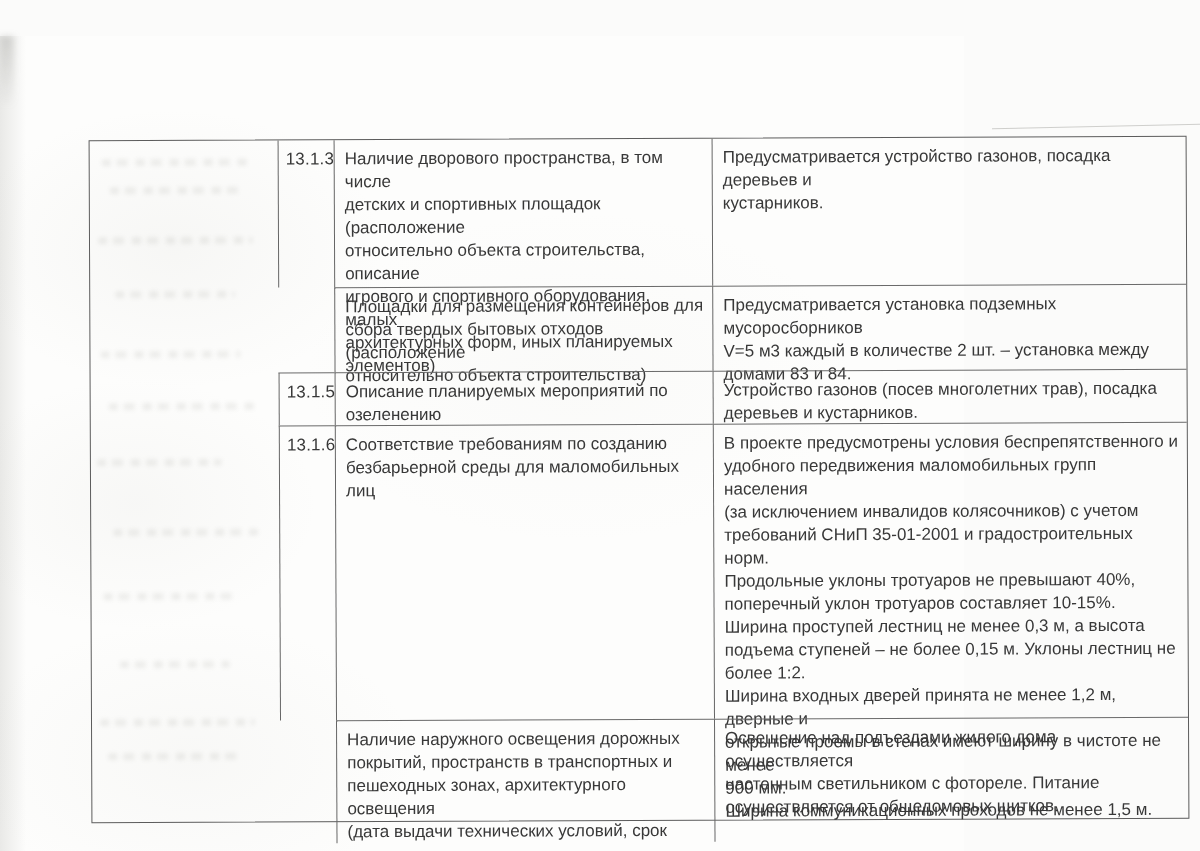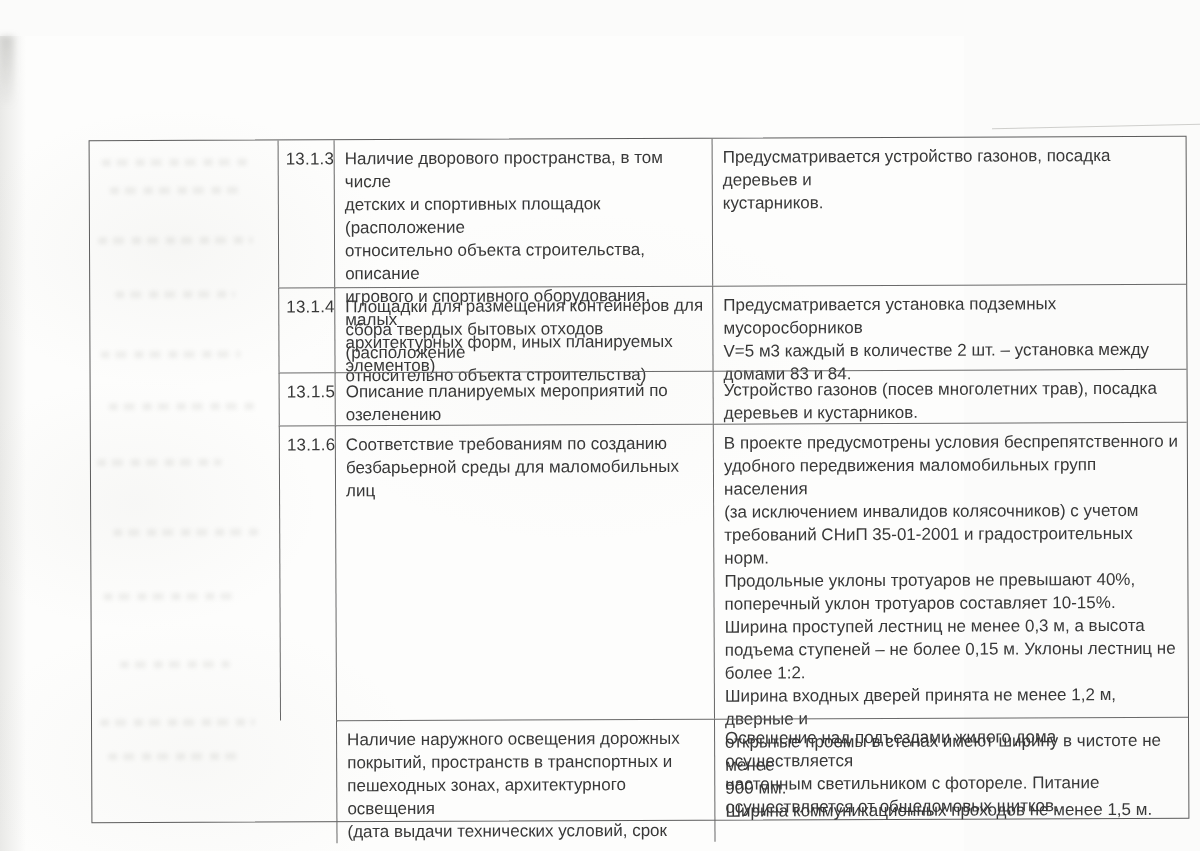--- a/index.html
+++ b/index.html
@@ -136,21 +136,20 @@
     <div class="cell num-cell r1">13.1.3</div>
     <div class="cell q-cell r1">Наличие дворового пространства, в том числе
 детских и спортивных площадок (расположение
 относительно объекта строительства, описание
 игрового и спортивного оборудования, малых
 архитектурных форм, иных планируемых
 элементов)</div>
     <div class="cell a-cell r1">Предусматривается устройство газонов, посадка деревьев и
 кустарников.</div>
 
-    <div class="cell num-cell r2">13.1.4</div>
     <div class="cell q-cell r2">Площадки для размещения контейнеров для
 сбора твердых бытовых отходов (расположение
 относительно объекта строительства)</div>
     <div class="cell a-cell r2">Предусматривается установка подземных мусоросборников
 V=5 м3 каждый в количестве 2 шт. – установка между
 домами 83 и 84.</div>
 
     <div class="cell num-cell r3">13.1.5</div>
     <div class="cell q-cell r3">Описание планируемых мероприятий по
 озеленению</div>

